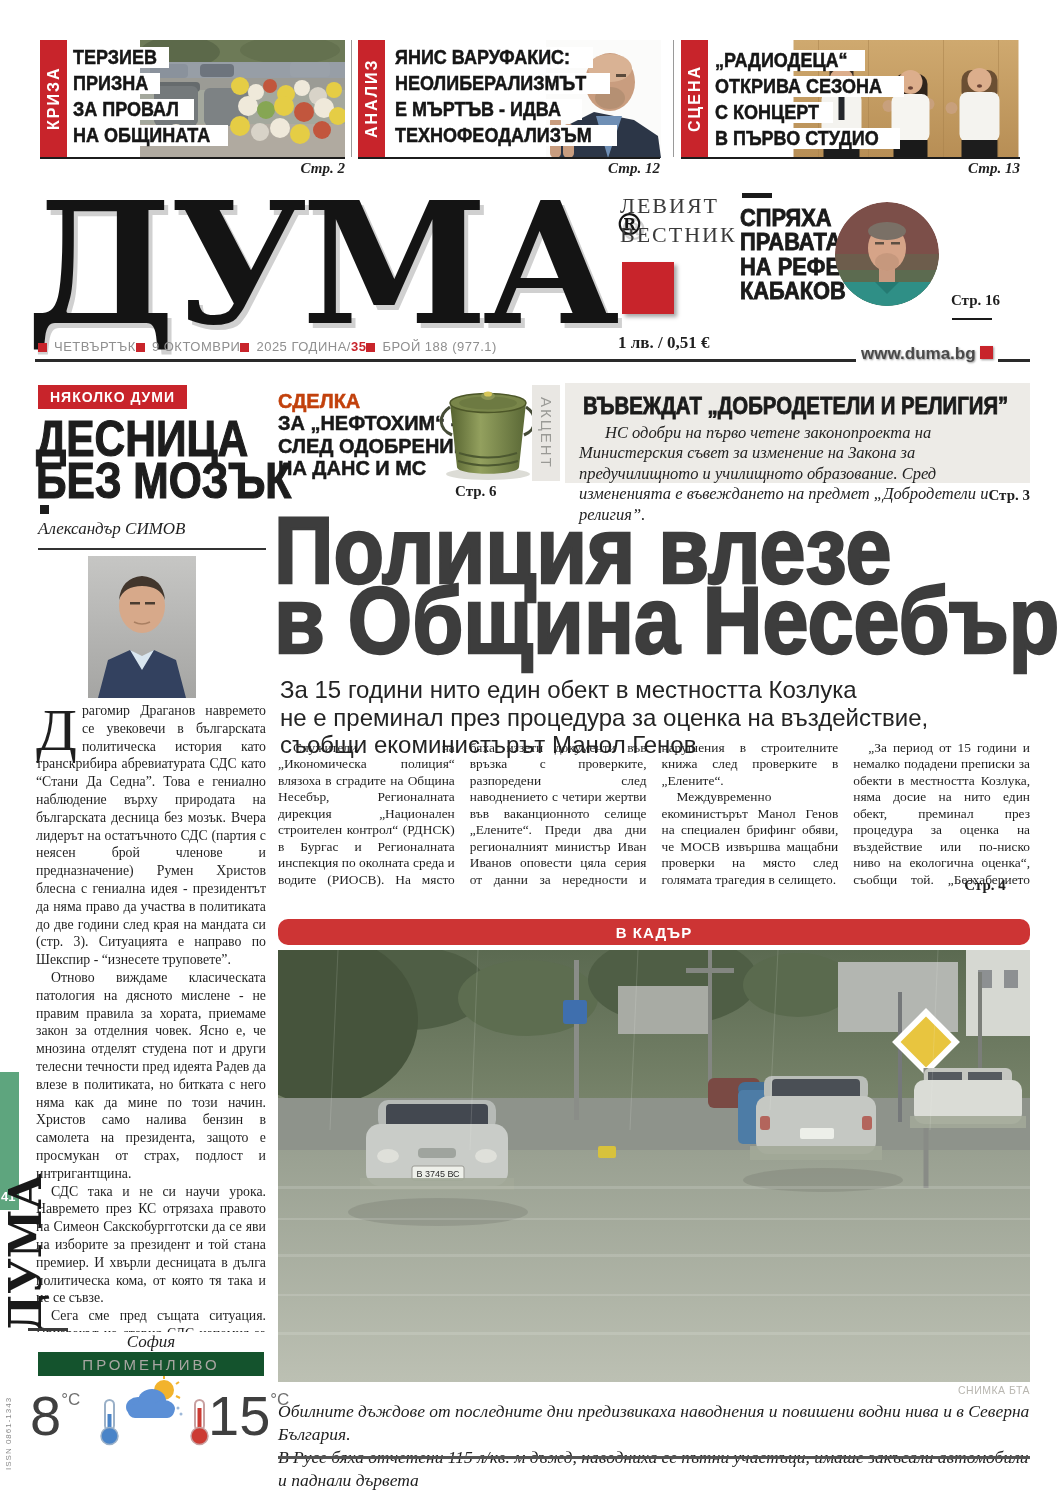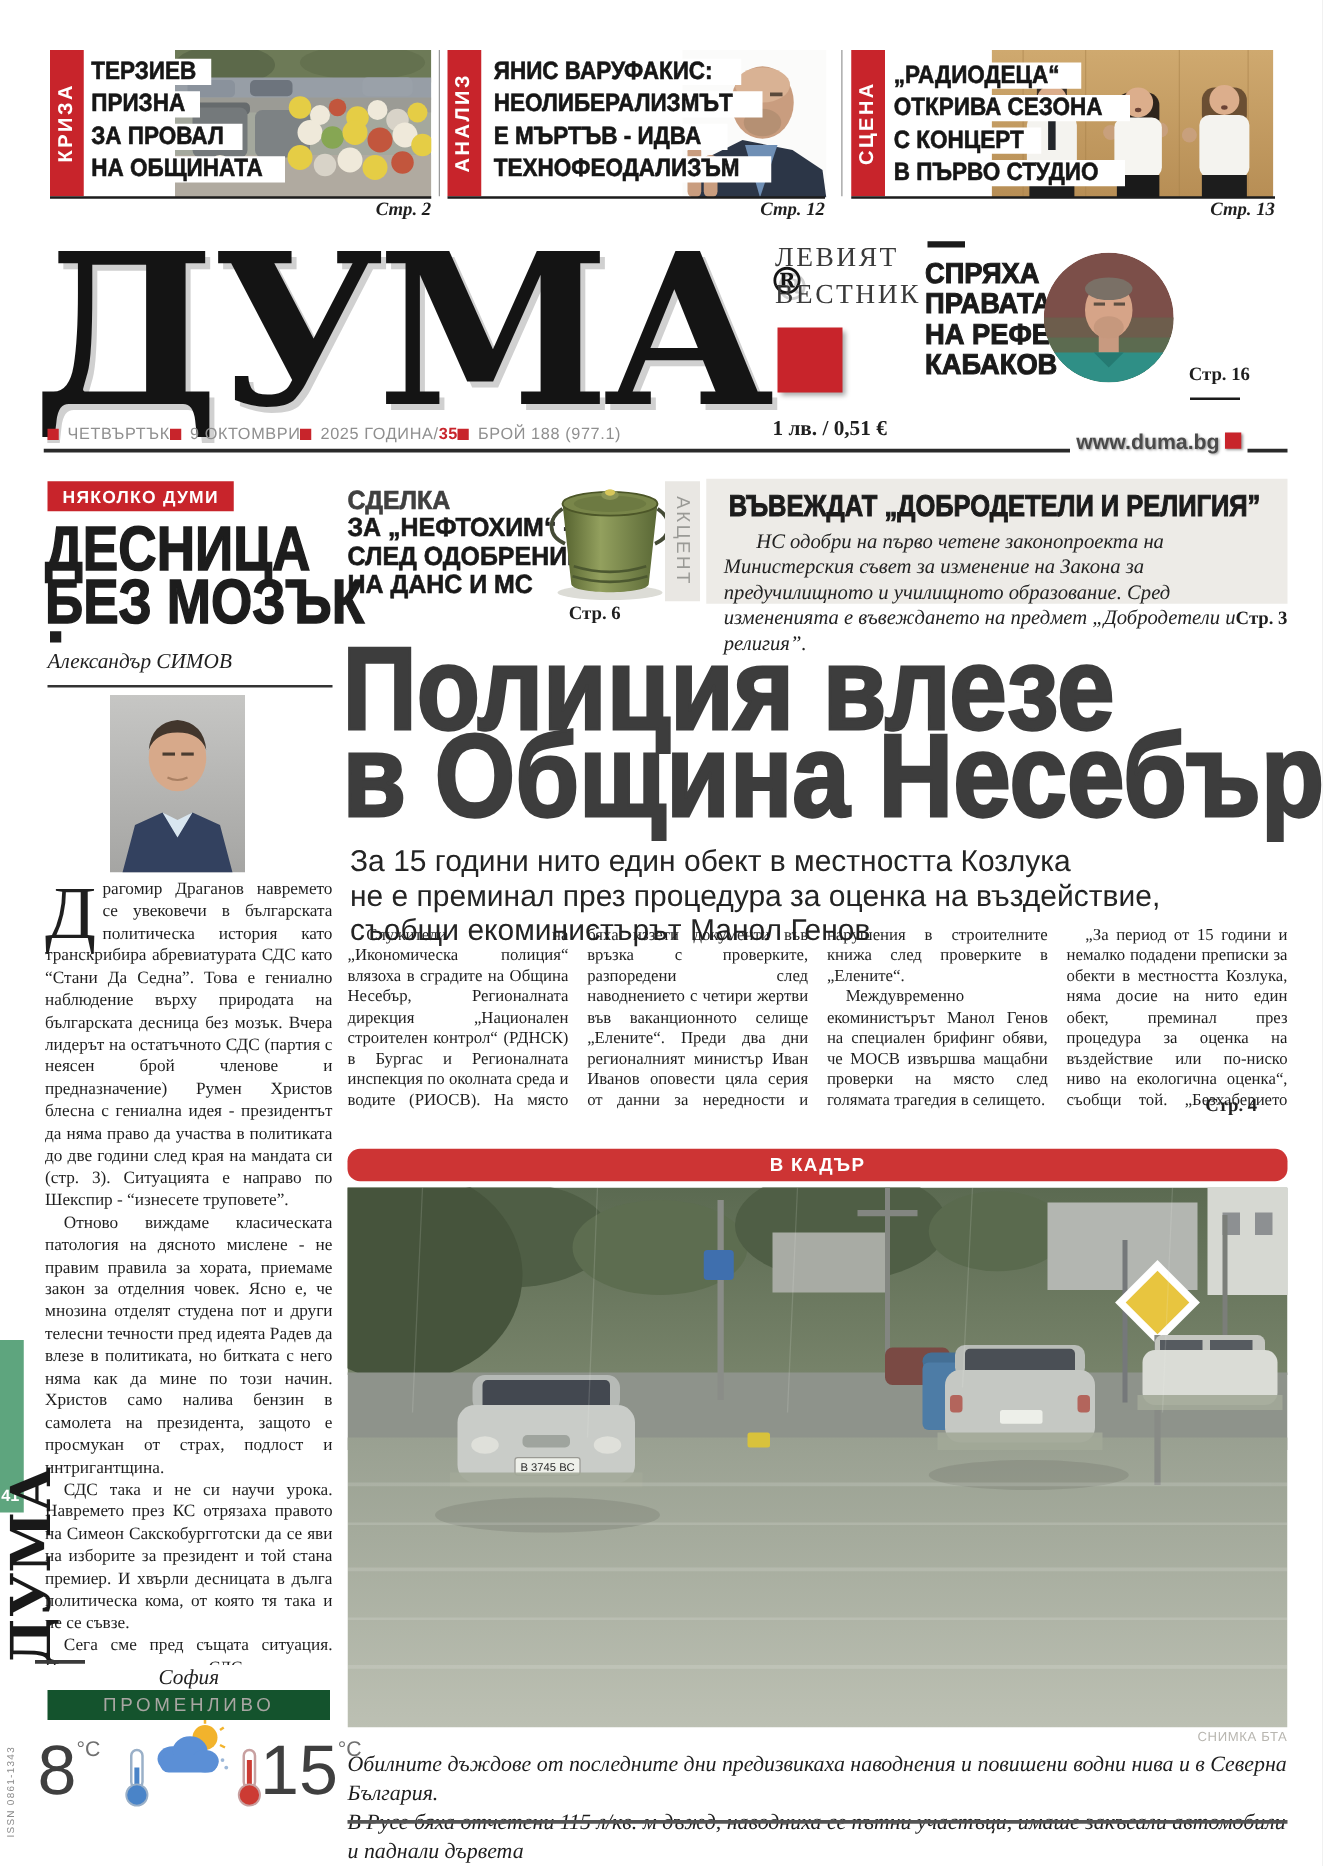--- a/index.html
+++ b/index.html
@@ -319,21 +319,21 @@
   <div class="abs" style="left:208px;top:1388px;"><span class="tempv">15</span><span class="tempu">°C</span></div>
 
   <div class="abs greenstrip" style="left:0;top:1072px;width:19px;height:138px;">
       <span class="g41">41</span>
     </div>
   <div class="abs spinelogo" style="left:0;top:1208px;height:125px;">ДУМА</div>
   <div class="abs" style="left:28px;top:1328px;width:40px;height:3px;background:#3a3a3a;"></div>
   <div class="abs issn" style="left:4px;top:1338px;height:132px;">ISSN 0861-1343</div>
 
   <div class="abs" style="left:278px;top:390px;">
-    <div style="font-family:'Liberation Sans',sans-serif;font-weight:bold;font-size:21px;line-height:1.07;color:#404040;"><span class="cx sx95 th05">СДЕЛКА</span></div>
+    <div style="font-family:'Liberation Sans',sans-serif;font-weight:bold;font-size:21px;line-height:1.07;color:#c2410c;"><span class="cx sx95 th05">СДЕЛКА</span></div>
     <div style="font-family:'Liberation Sans',sans-serif;font-weight:bold;font-size:21px;line-height:1.07;color:#191919;"><span class="cx sx95 th05">ЗА „НЕФТОХИМ“ -</span></div>
     <div style="font-family:'Liberation Sans',sans-serif;font-weight:bold;font-size:21px;line-height:1.07;color:#191919;"><span class="cx sx95 th05">СЛЕД ОДОБРЕНИЕ</span></div>
     <div style="font-family:'Liberation Sans',sans-serif;font-weight:bold;font-size:21px;line-height:1.07;color:#191919;"><span class="cx sx95 th05">НА ДАНС И МС</span></div>
   </div>
   <svg class="abs" style="left:422px;top:383px;" width="132" height="100" viewBox="0 0 132 100">
     <defs>
         <linearGradient id="bgrad" x1="0" y1="0" x2="1" y2="0">
       <stop offset="0" stop-color="#55622f"></stop>
           <stop offset=".4" stop-color="#93a05e"></stop>
           <stop offset="1" stop-color="#5a6836"></stop>

